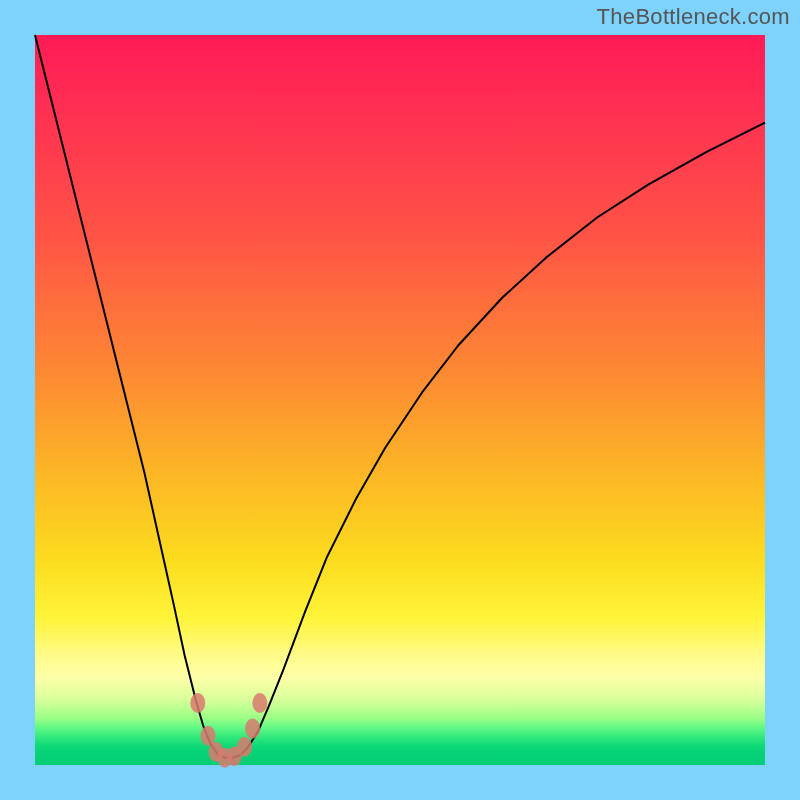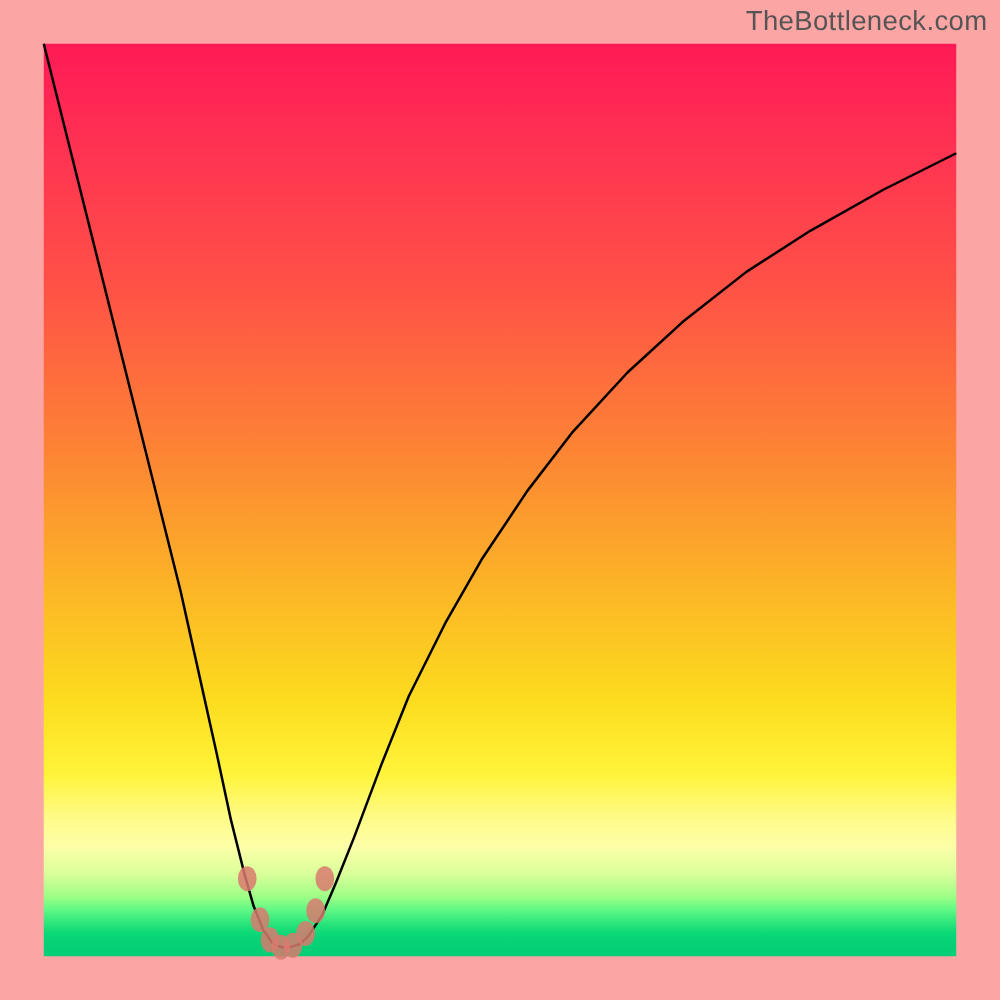--- a/index.html
+++ b/index.html
@@ -8,21 +8,21 @@
     width: 800px;
     height: 800px;
     background: #000;
     overflow: hidden;
     font-family: Arial, Helvetica, sans-serif;
   }
   .canvas-wrap {
     position: relative;
     width: 800px;
     height: 800px;
-    background: #fca5a5;
+    background: #7dd3fc;
   }
   .plot-area {
     position: absolute;
     left: 35px;
     top: 35px;
     width: 730px;
     height: 730px;
   }
   .gradient-bg {
     position: absolute;

